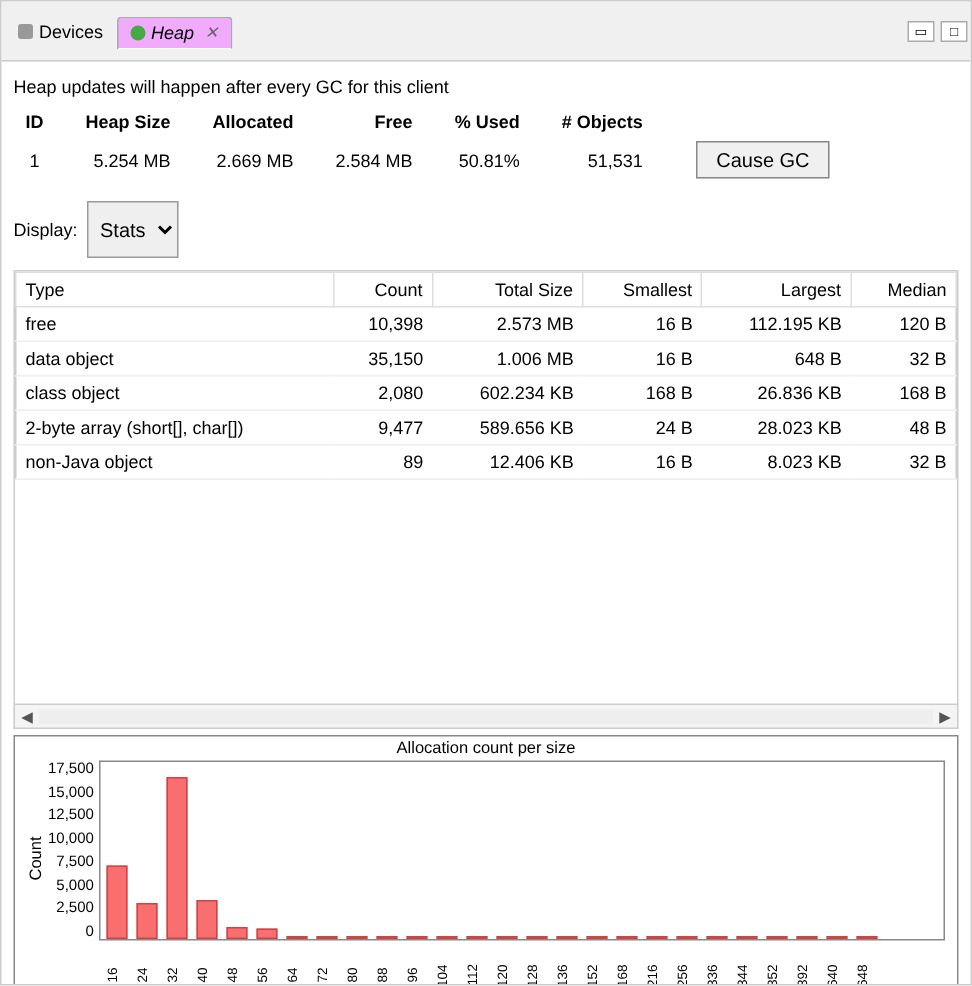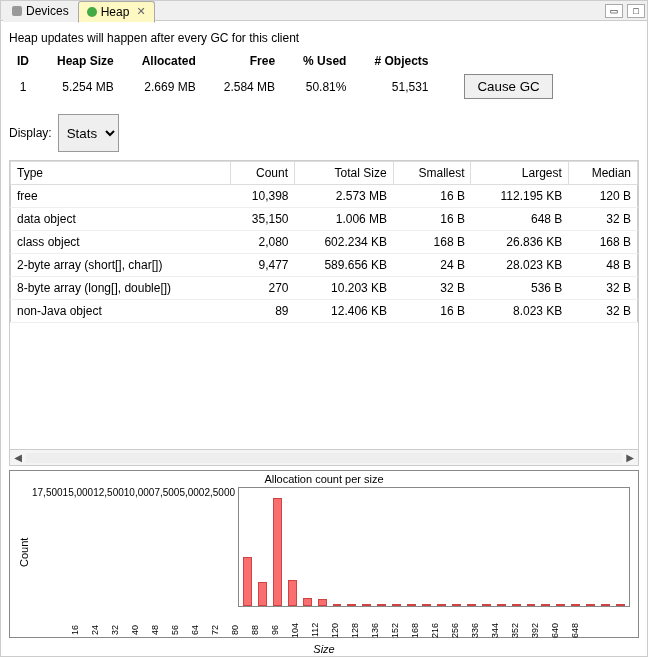--- a/index.html
+++ b/index.html
@@ -1,19 +1,19 @@
 <!DOCTYPE html>
 <html><head>
 <meta charset="utf-8">
 <style>
 * { box-sizing: border-box; margin: 0; padding: 0; }
 body { font-family: Tahoma, Arial, sans-serif; font-size: 12px; background: #fff; width: 648px; height: 657px; overflow: hidden; border: 1px solid #ccc; }
-.tabbar { display: flex; align-items: center; background: #f0f0f0; border-bottom: 1px solid #ccc; height: 20px; padding: 0 2px; position: relative; }
+.tabbar { display: flex; align-items: center; background: #f0f0f0; border-bottom: 1px solid #ccc; height: 40px; padding: 0 2px; position: relative; }
 .tab { display: inline-flex; align-items: center; gap: 4px; padding: 2px 8px; background: #f0f0f0; border: 1px solid transparent; cursor: pointer; height: 22px; }
-.tab.active { background: #fef9c3; border: 1px solid #aaa; border-bottom: 1px solid #fff; border-radius: 3px 3px 0 0; position: relative; top: 1px; }
+.tab.active { background: #f0abfc; border: 1px solid #aaa; border-bottom: 1px solid #fff; border-radius: 3px 3px 0 0; position: relative; top: 1px; font-style: italic; }
 .tab-close { margin-left: 3px; font-size: 11px; color: #666; }
 .winbtns { margin-left: auto; display: flex; gap: 4px; }
 .winbtn { width: 18px; height: 14px; border: 1px solid #aaa; background: #fff; display: inline-flex; align-items: center; justify-content: center; font-size: 9px; cursor: pointer; }
 .content { padding: 10px 8px; }
 .info-text { margin-bottom: 6px; }
 .heap-table { border-collapse: collapse; margin-bottom: 8px; }
 .heap-table th, .heap-table td { padding: 3px 14px; text-align: right; }
 .heap-table th:first-child, .heap-table td:first-child { text-align: center; padding-left: 8px; }
 .cause-btn { padding: 4px 12px; border: 1px solid #888; background: #f0f0f0; cursor: pointer; margin-left: 8px; }
 .display-row { margin: 12px 0 8px; display: flex; align-items: center; gap: 6px; }
@@ -24,21 +24,21 @@
 .type-table td { border-bottom: 1px solid #eee; padding: 4px 6px; text-align: right; }
 .type-table td:first-child { text-align: left; }
 .type-container { height: 290px; overflow: auto; border: 1px solid #ccc; }
 .scroll-strip { display: flex; align-items: center; height: 16px; border: 1px solid #ccc; border-top: none; background: #f4f4f4; }
 .scroll-arrow { width: 16px; text-align: center; cursor: pointer; font-size: 10px; color: #555; }
 .scroll-track { flex: 1; height: 10px; background: #eee; }
 .chart-wrap { border: 1px solid #888; margin-top: 4px; padding: 2px 8px 8px; position: relative; height: 168px; }
 .chart-title { text-align: center; font-size: 11px; margin-bottom: 2px; }
 .chart-body { display: flex; height: 130px; }
 .ylabel { writing-mode: vertical-rl; transform: rotate(180deg); text-align: center; font-size: 11px; margin-right: 2px; }
-.yaxis { display: flex; flex-direction: row; justify-content: space-between; font-size: 10px; padding-right: 3px; height: 120px; }
+.yaxis { display: flex; flex-direction: column; justify-content: space-between; align-items: flex-end; font-size: 10px; padding-right: 3px; height: 120px; }
 .plot { flex: 1; border: 1px solid #888; position: relative; height: 120px; background: #fff; }
 .bars { position: absolute; bottom: 0; left: 4px; right: 4px; display: flex; align-items: flex-end; gap: 6px; height: 100%; }
 .bar { width: 14px; background: #f96f6f; border: 1px solid #c44; }
 .xaxis { display: flex; gap: 6px; margin-left: 52px; margin-top: 2px; }
 .xtick { width: 14px; font-size: 9px; text-align: center; writing-mode: vertical-rl; transform: rotate(180deg); height: 22px; }
 .xlabel { text-align: center; font-size: 11px; margin-top: 2px; font-style: italic; }
 .icon-sq { display:inline-block; width:10px; height:10px; background:#999; border-radius:2px; }
 .icon-heap { display:inline-block; width:10px; height:10px; background:#4a4; border-radius:50%; }
 </style>
 </head>
@@ -130,28 +130,20 @@
             <td>26.836 KB</td>
             <td>168 B</td>
           </tr>
           <tr>
             <td>2-byte array (short[], char[])</td>
             <td>9,477</td>
             <td>589.656 KB</td>
             <td>24 B</td>
             <td>28.023 KB</td>
             <td>48 B</td>
-          </tr>
-          <tr>
-            <td>8-byte array (long[], double[])</td>
-            <td>270</td>
-            <td>10.203 KB</td>
-            <td>32 B</td>
-            <td>536 B</td>
-            <td>32 B</td>
           </tr>
           <tr>
             <td>non-Java object</td>
             <td>89</td>
             <td>12.406 KB</td>
             <td>16 B</td>
             <td>8.023 KB</td>
             <td>32 B</td>
           </tr>
         </tbody>

